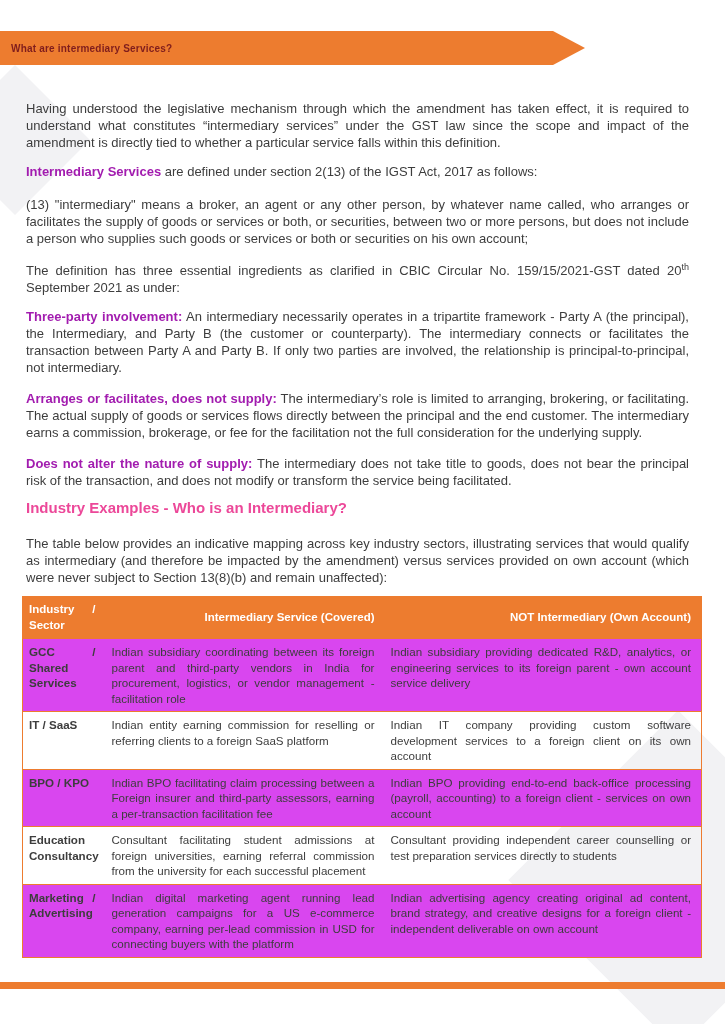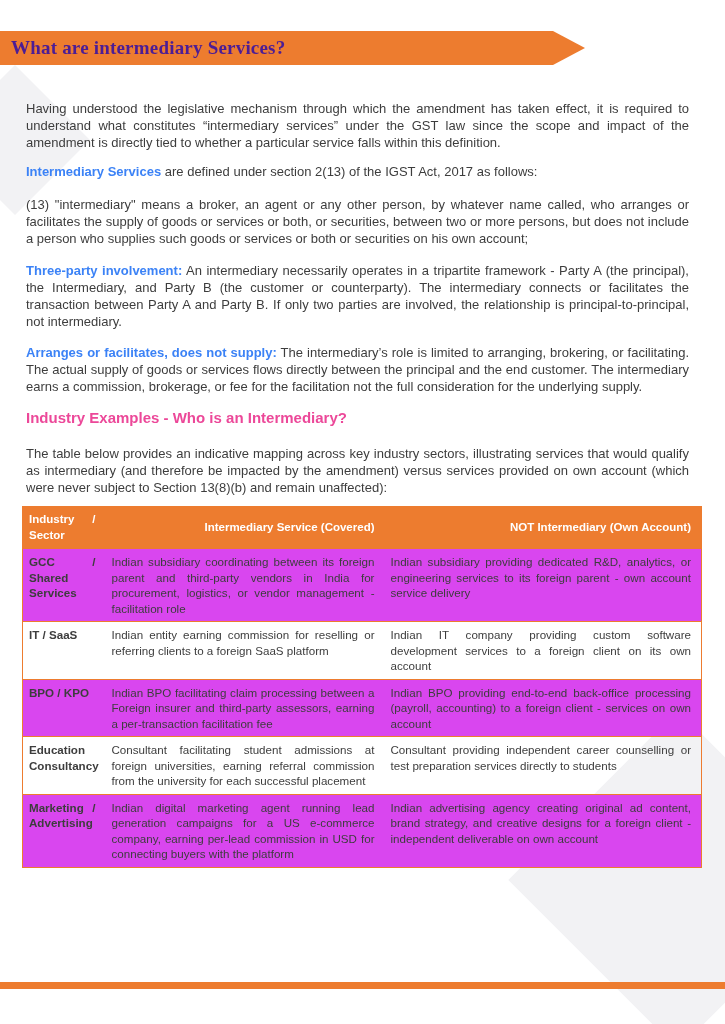--- a/index.html
+++ b/index.html
@@ -13,32 +13,32 @@
   .wm-top-left{width:106px;height:106px;left:-38px;top:87px;transform:rotate(45deg);}
   .wm-bottom-right{width:240px;height:240px;left:558px;top:760px;transform:rotate(45deg);}
 
   
   .banner{
     position:relative;z-index:1;margin-top:31px;width:585px;height:34px;
     background:#ed7c2f;display:flex;align-items:center;box-sizing:border-box;
     padding-left:11px;
     clip-path:polygon(0 0,553px 0,585px 17px,553px 34px,0 34px);
   }
-  .banner .banner-title{color:#4c1d95;font-weight:bold;font-size:19px;letter-spacing:0.2px;font-family:Liberation Serif, serif;}
+  .banner .banner-title{color:#7f1d1d;font-weight:bold;font-size:10px;letter-spacing:0.2px;}
 
   .content{position:relative;z-index:1;padding:0 36px 0 26px;}
   .content p{font-size:13px;line-height:17px;text-align:justify;margin:0 0 13px 0;}
   .p-intro{margin-top:35px !important;margin-bottom:12px !important;}
   .p-def{margin-bottom:16px !important;}
   .p-quote{margin-bottom:15px !important;}
   .p-ingr{margin-bottom:12px !important;}
   .p-point1{margin-bottom:14px !important;}
   .p-point2{margin-bottom:14px !important;}
   .p-point3{margin-bottom:10px !important;}
-  .lead{color:#3b82f6;font-weight:bold;}
+  .lead{color:#a21caf;font-weight:bold;}
   sup{font-size:9px;line-height:0;}
   h2.section-heading{
     color:#ec4899;font-size:15px;font-weight:bold;margin:0 0 19px 0;
   }
   .p-table-intro{margin-bottom:6px !important;}
 
   table.industry-table{
     width:679px;margin-left:-4px;border-collapse:collapse;table-layout:fixed;
     font-size:11.6px;line-height:15.5px;position:relative;z-index:1;
     border:1.5px solid #ed7c2f;
@@ -72,25 +72,27 @@
 </div>
 
 <div class="content">
 
   <p class="p-intro">Having understood the legislative mechanism through which the amendment has taken effect, it is required to understand what constitutes “intermediary services” under the GST law since the scope and impact of the amendment is directly tied to whether a particular service falls within this definition.</p>
 
   <p class="p-def"><span class="lead">Intermediary Services</span><span> are defined under section 2(13) of the IGST Act, 2017 as follows:</span></p>
 
   <p class="p-quote">(13) "intermediary" means a broker, an agent or any other person, by whatever name called, who arranges or facilitates the supply of goods or services or both, or securities, between two or more persons, but does not include a person who supplies such goods or services or both or securities on his own account;</p>
 
+  <p class="p-ingr"><span>The definition has three essential ingredients as clarified in CBIC Circular No. 159/15/2021-GST dated 20</span><sup>th</sup><span> September 2021 as under:</span></p>
 
   <p class="p-point1"><span class="lead">Three-party involvement:</span><span> An intermediary necessarily operates in a tripartite framework - Party A (the principal), the Intermediary, and Party B (the customer or counterparty). The intermediary connects or facilitates the transaction between Party A and Party B. If only two parties are involved, the relationship is principal-to-principal, not intermediary.</span></p>
 
   <p class="p-point2"><span class="lead">Arranges or facilitates, does not supply:</span><span> The intermediary’s role is limited to arranging, brokering, or facilitating. The actual supply of goods or services flows directly between the principal and the end customer. The intermediary earns a commission, brokerage, or fee for the facilitation not the full consideration for the underlying supply.</span></p>
 
+  <p class="p-point3"><span class="lead">Does not alter the nature of supply:</span><span> The intermediary does not take title to goods, does not bear the principal risk of the transaction, and does not modify or transform the service being facilitated.</span></p>
 
   <h2 class="section-heading">Industry Examples - Who is an Intermediary?</h2>
 
   <p class="p-table-intro">The table below provides an indicative mapping across key industry sectors, illustrating services that would qualify as intermediary (and therefore be impacted by the amendment) versus services provided on own account (which were never subject to Section 13(8)(b) and remain unaffected):</p>
 
   <table class="industry-table">
     <colgroup>
         <col class="c1">
         <col class="c2">
         <col class="c3">

